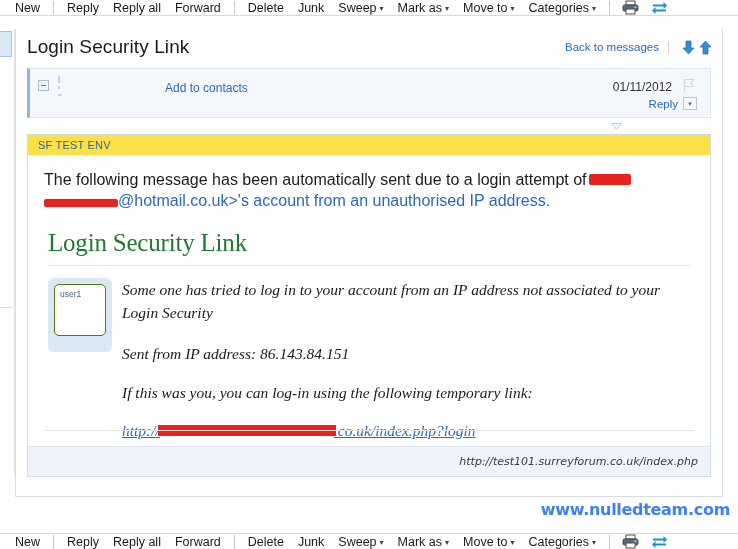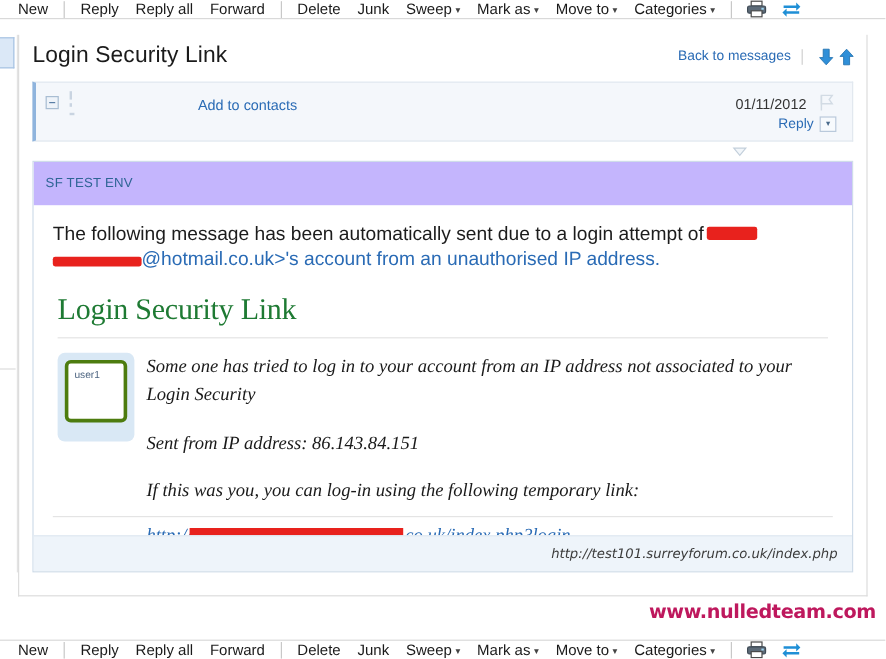--- a/index.html
+++ b/index.html
@@ -251,22 +251,22 @@
   .body-card {
     margin: 0 11px;
     border: 1px solid #cfdce9;
     background: #ffffff;
     box-sizing: border-box;
     height: 343px;
     position: relative;
     overflow: hidden;
   }
   .env-banner {
-    background: #c4b5fd;
-    height: 36px;
+    background: #fde047;
+    height: 20px;
     display: flex;
     align-items: center;
     padding-left: 10px;
     box-sizing: border-box;
     font-size: 11px;
     color: #2e6595;
     letter-spacing: 0.2px;
   }
   .body-inner {
     padding: 14px 16px 0 16px;
@@ -315,21 +315,21 @@
     background: #d9e8f5;
     border-radius: 6px;
     margin-left: 4px;
     padding: 6px;
     box-sizing: border-box;
   }
   .avatar-inner {
     width: 52px;
     height: 52px;
     background: #ffffff;
-    border: 3px solid #4d7c0f;
+    border: 1px solid #4d7c0f;
     border-radius: 5px;
     box-sizing: border-box;
     font-size: 8.5px;
     color: #4c6480;
     padding: 4px 0 0 5px;
   }
   .text-col {
     margin-left: 10px;
     flex: 1;
     font-family: "Liberation Serif", serif;
@@ -390,21 +390,21 @@
   }
 
   
   .watermark {
     position: absolute;
     right: 8px;
     bottom: 30px;
     font-family: "DejaVu Sans", sans-serif;
     font-size: 16px;
     font-weight: bold;
-    color: #be185d;
+    color: #3b82f6;
     letter-spacing: -0.3px;
   }
 </style>
 </head>
 <body>
 
 <div class="toolbar">
   <div class="tb-item"><span>New</span></div>
   <div class="tb-sep"></div>
   <div class="tb-item"><span>Reply</span></div>

